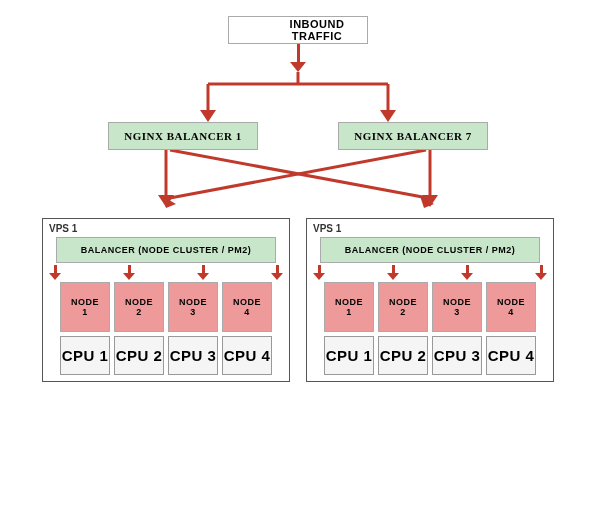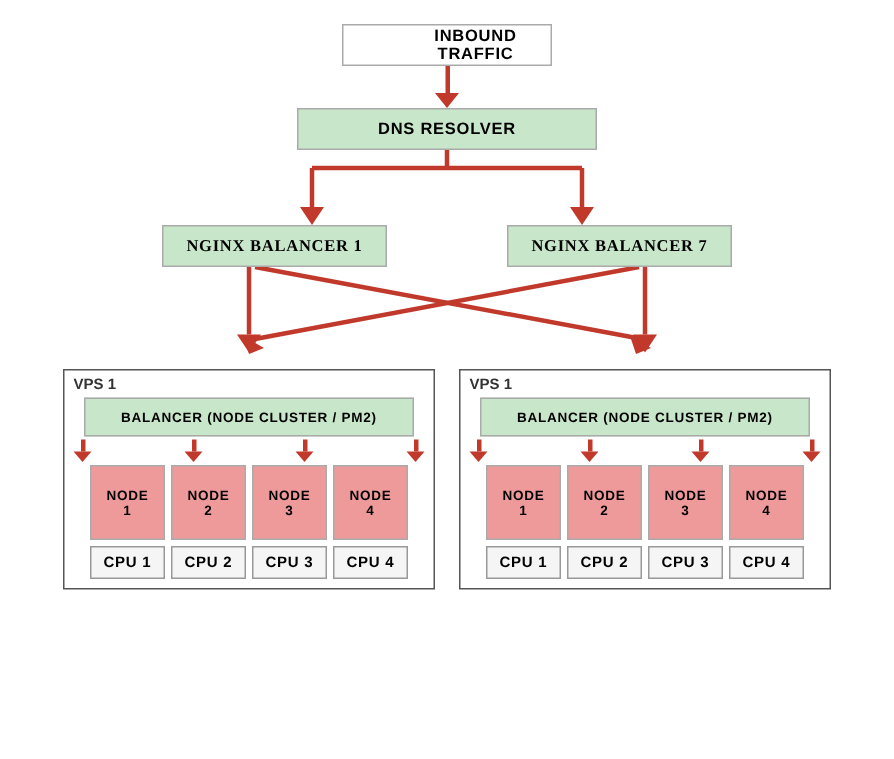--- a/index.html
+++ b/index.html
@@ -58,22 +58,22 @@
       border: 1px solid #aaa;
     }
     .box-node {
       width: 50px;
       height: 50px;
       font-size: 9px;
       flex-direction: column;
     }
     .box-cpu {
       width: 50px;
-      height: 22px;
-      font-size: 10px;
+      height: 39px;
+      font-size: 15px;
     }
     .arrow-line {
       width: 3px;
       background: #c0392b;
     }
     .arrow-head-down {
       width: 0;
       height: 0;
       border-left: 8px solid transparent;
       border-right: 8px solid transparent;
@@ -130,23 +130,20 @@
 
   <div class="row" style="margin-top:8px;">
     <div class="box box-inbound">INBOUND TRAFFIC</div>
   </div>
 
   <div class="arrow-mini-col">
     <div class="arrow-line" style="height:18px;"></div>
     <div class="arrow-head-down"></div>
   </div>
 
-  <div class="row">
-    <div class="box box-green box-dns">DNS RESOLVER</div>
-  </div>
 
   <div style="position:relative; width:400px; height:50px;">
     <svg width="400" height="50" xmlns="http://www.w3.org/2000/svg">
 
       <line x1="200" y1="0" x2="200" y2="12" stroke="#c0392b" stroke-width="3"></line>
       <line x1="200" y1="12" x2="110" y2="12" stroke="#c0392b" stroke-width="3"></line>
       <line x1="110" y1="12" x2="110" y2="38" stroke="#c0392b" stroke-width="3"></line>
       <polygon points="102,38 118,38 110,50" fill="#c0392b"></polygon>
 
       <line x1="200" y1="12" x2="290" y2="12" stroke="#c0392b" stroke-width="3"></line>

